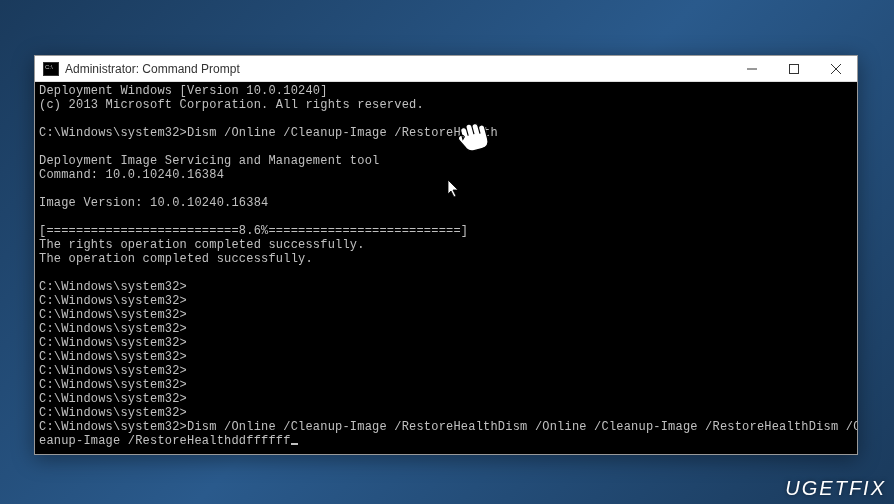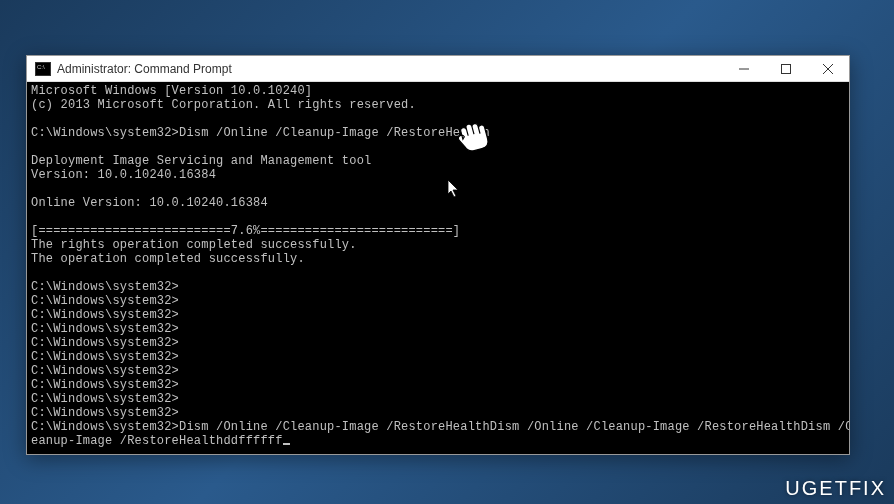--- a/index.html
+++ b/index.html
@@ -6,21 +6,21 @@
 body {
   width: 894px;
   height: 504px;
   background: linear-gradient(135deg, #1a3a5c 0%, #2a5a8c 50%, #1a3a5c 100%);
   font-family: Consolas, "Courier New", monospace;
   position: relative;
   overflow: hidden;
 }
 .window {
   position: absolute;
-  left: 26px;
+  left: 34px;
   top: 55px;
   width: 824px;
   height: 400px;
   background: #a16207;
   border: 1px solid #999;
   box-shadow: 0 4px 20px rgba(0,0,0,0.4);
 }
 .titlebar {
   height: 26px;
   background: #fff;
@@ -94,21 +94,21 @@
 .watermark {
   position: absolute;
   right: 8px;
   bottom: 4px;
   font-family: Arial, sans-serif;
   font-size: 20px;
   letter-spacing: 2px;
   color: #fff;
   text-shadow: 0 0 4px rgba(0,0,0,0.5);
 }
-.watermark .u { }
+.watermark .u { font-style: italic; }
 </style>
 </head>
 <body>
 
 <div class="window">
   <div class="titlebar">
     <div class="icon-app"></div>
     <div class="title">Administrator: Command Prompt</div>
     <div class="controls">
       <div class="btn">
@@ -122,31 +122,31 @@
           </svg>
       </div>
       <div class="btn">
         <svg width="10" height="10">
             <line x1="0" y1="0" x2="10" y2="10" stroke-width="1"></line>
             <line x1="10" y1="0" x2="0" y2="10" stroke-width="1"></line>
           </svg>
       </div>
     </div>
   </div>
-  <div class="terminal"><span>Microsoft Windows [Version 10.0.10240]</span>
+  <div class="terminal"><span>Deployment Windows [Version 10.0.10240]</span>
 <span>(c) 2013 Microsoft Corporation. All rights reserved.</span>
 <span></span>
 <span>C:\Windows\system32&gt;Dism /Online /Cleanup-Image /RestoreHealth</span>
 <span></span>
 <span>Deployment Image Servicing and Management tool</span>
-<span>Version: 10.0.10240.16384</span>
+<span>Command: 10.0.10240.16384</span>
 <span></span>
-<span>Online Version: 10.0.10240.16384</span>
+<span>Image Version: 10.0.10240.16384</span>
 <span></span>
-<span>[==========================7.6%==========================]</span>
+<span>[==========================8.6%==========================]</span>
 <span>The rights operation completed successfully.</span>
 <span>The operation completed successfully.</span>
 <span></span>
 <span>C:\Windows\system32&gt;</span>
 <span>C:\Windows\system32&gt;</span>
 <span>C:\Windows\system32&gt;</span>
 <span>C:\Windows\system32&gt;</span>
 <span>C:\Windows\system32&gt;</span>
 <span>C:\Windows\system32&gt;</span>
 <span>C:\Windows\system32&gt;</span>

